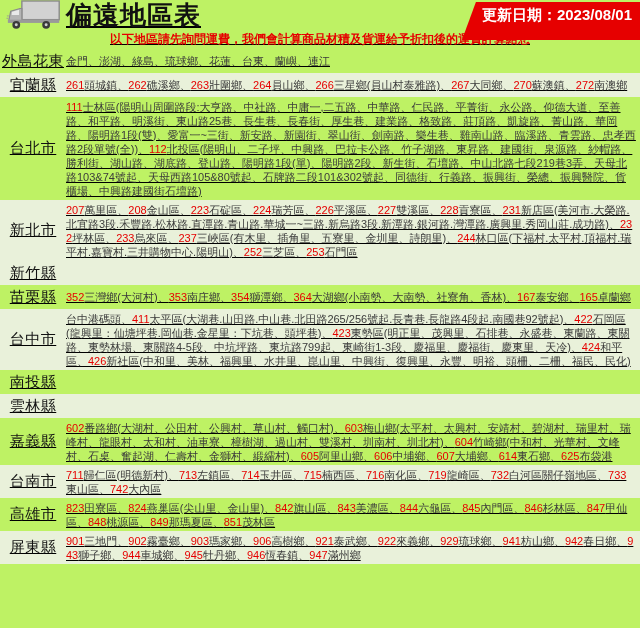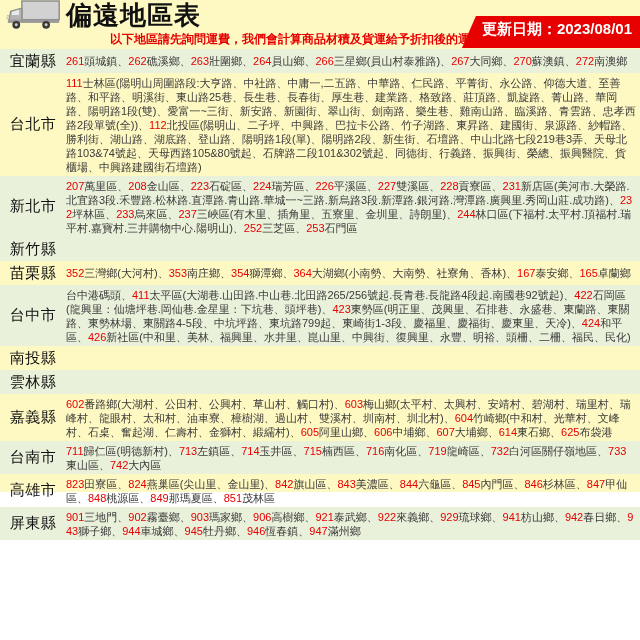--- a/index.html
+++ b/index.html
@@ -1,27 +1,27 @@
 <!DOCTYPE html>
 <html style="--accent: #e60000; --rowgreen: #e9f1da;"><head>
 <meta charset="utf-8">
 <style>
   * { margin: 0; padding: 0; box-sizing: border-box; }
   html, body { width: 640px; height: 640px; overflow: hidden; background: #ffffff;
     font-family: "Liberation Sans", "DejaVu Sans", sans-serif; }
-  .page { width: 640px; height: 492px; position: relative; background: #fef9c3; }
+  .page { width: 640px; height: 628px; position: relative; background: #bef264; text-decoration: underline; }
 
   
   .header { position: relative; height: 30px; display: flex; align-items: center; padding-left: 6px; }
   .truck { width: 56px; height: 30px; flex: 0 0 auto; }
   .title { font-size: 26px; font-weight: bold; color: #111; letter-spacing: 1px; margin-left: 4px;
     font-family: "Liberation Sans", sans-serif; }
   .badge { position: absolute; right: 0; top: 2px; background: var(--accent, #e60000); color: #fff;
-    font-size: 15px; font-weight: bold; padding: 3px 8px 9px 20px; line-height: 20px;
-    clip-path: polygon(14px 0, 100% 0, 100% 100%, 0 100%); margin-top: 14px; }
+    font-size: 15px; font-weight: bold; padding: 3px 8px 15px 20px; line-height: 20px;
+    clip-path: polygon(14px 0, 100% 0, 100% 100%, 0 100%); }
   .notice { color: var(--accent, #e60000); font-weight: bold; font-size: 12px; text-align: center;
     height: 19px; line-height: 19px; }
 
   
   .table { width: 640px; }
   .row { display: flex; align-items: center; padding: 2.5px 0; }
   .row.zebra { background: var(--rowgreen, #e9f1da); }
   .row-label { flex: 0 0 66px; text-align: center; font-size: 15px; color: #111;
     font-family: "Liberation Serif", "DejaVu Serif", serif; letter-spacing: 0.5px; }
   .row-content { flex: 1 1 auto; font-size: 11px; line-height: 14px; color: #3a3a3a;
@@ -43,20 +43,24 @@
       <circle cx="43" cy="26.5" r="4.2" fill="#3a3a3a"></circle>
       <circle cx="43" cy="26.5" r="1.6" fill="#cfcfcf"></circle>
       <path d="M1 17 L3 17 M0.5 19.5 L2.5 19.5" stroke="#9a9a9a" stroke-width="1"></path>
     </svg>
     <span class="title">偏遠地區表</span>
     <span class="badge">更新日期：2023/08/01</span>
   </div>
   <div class="notice">以下地區請先詢問運費，我們會計算商品材積及貨運給予折扣後的運費計算給您</div>
 
   <div class="table" id="area-table">
+      <div class="row">
+        <div class="row-label">外島花東</div>
+        <div class="row-content"><span>金門、澎湖、綠島、琉球鄉、花蓮、台東、蘭嶼、連江</span></div>
+      </div>
       <div class="row zebra">
         <div class="row-label">宜蘭縣</div>
         <div class="row-content"><span class="code">261</span><span>頭城鎮、</span><span class="code">262</span><span>礁溪鄉、</span><span class="code">263</span><span>壯圍鄉、</span><span class="code">264</span><span>員山鄉、</span><span class="code">266</span><span>三星鄉(員山村泰雅路)、</span><span class="code">267</span><span>大同鄉、</span><span class="code">270</span><span>蘇澳鎮、</span><span class="code">272</span><span>南澳鄉</span></div>
       </div>
       <div class="row">
         <div class="row-label">台北市</div>
         <div class="row-content"><span class="code">111</span><span>士林區(陽明山周圍路段:大亨路、中社路、中庸一,二五路、中華路、仁民路、平菁街、永公路、仰德大道、至善路、和平路、明溪街、東山路25巷、長生巷、長春街、厚生巷、建業路、格致路、莊頂路、凱旋路、菁山路、華岡路、陽明路1段(雙)、愛富一~三街、新安路、新園街、翠山街、劍南路、樂生巷、雞南山路、臨溪路、青雲路、忠孝西路2段單號(全))、</span><span class="code">112</span><span>北投區(陽明山、二子坪、中興路、巴拉卡公路、竹子湖路、東昇路、建國街、泉源路、紗帽路、勝利街、湖山路、湖底路、登山路、陽明路1段(單)、陽明路2段、新生街、石壇路、中山北路七段219巷3弄、天母北路103&amp;74號起、天母西路105&amp;80號起、石牌路二段101&amp;302號起、同德街、行義路、振興街、榮總、振興醫院、貨櫃場、中興路建國街石壇路)</span></div>
       </div>
       <div class="row zebra">
         <div class="row-label">新北市</div>

